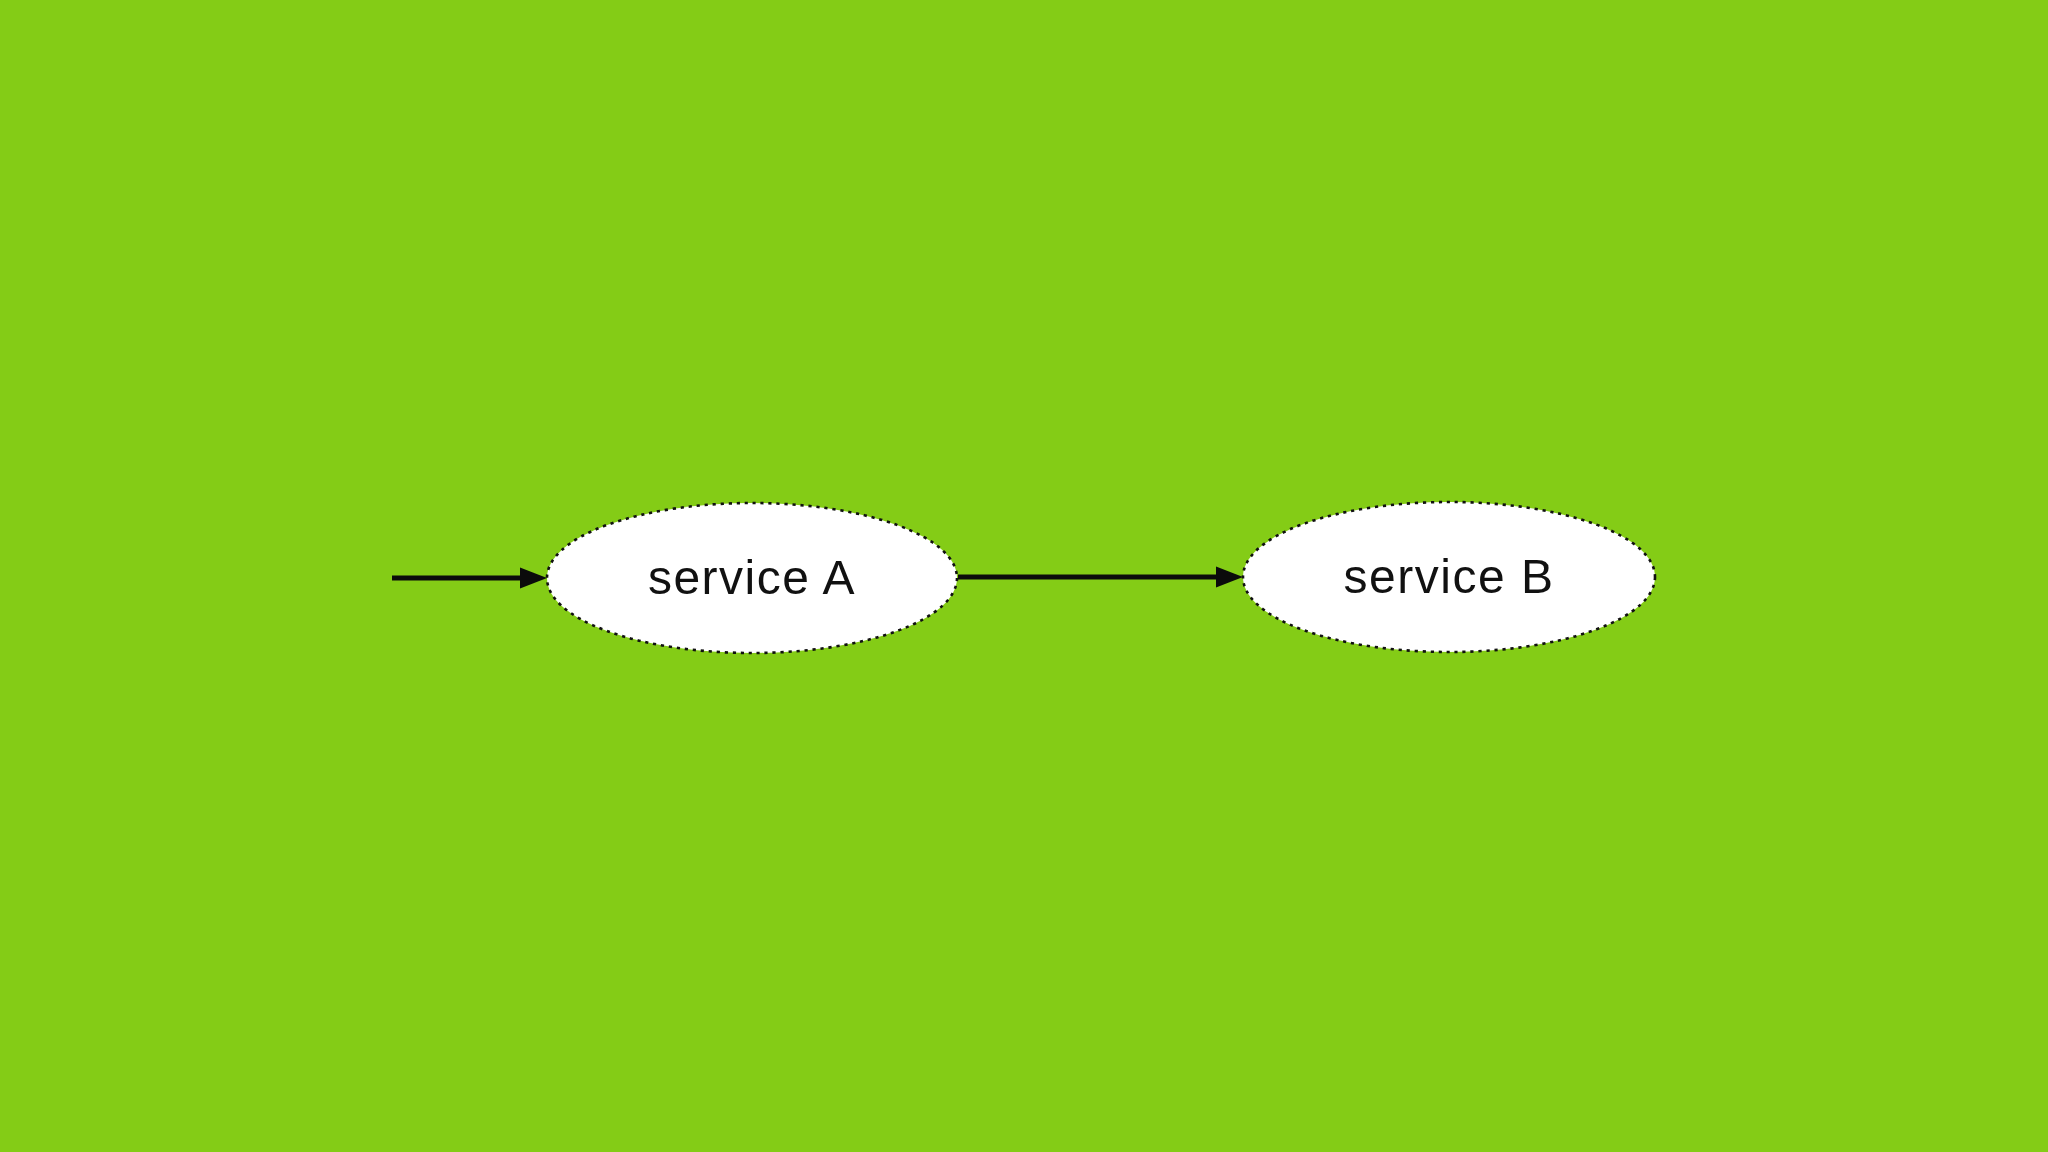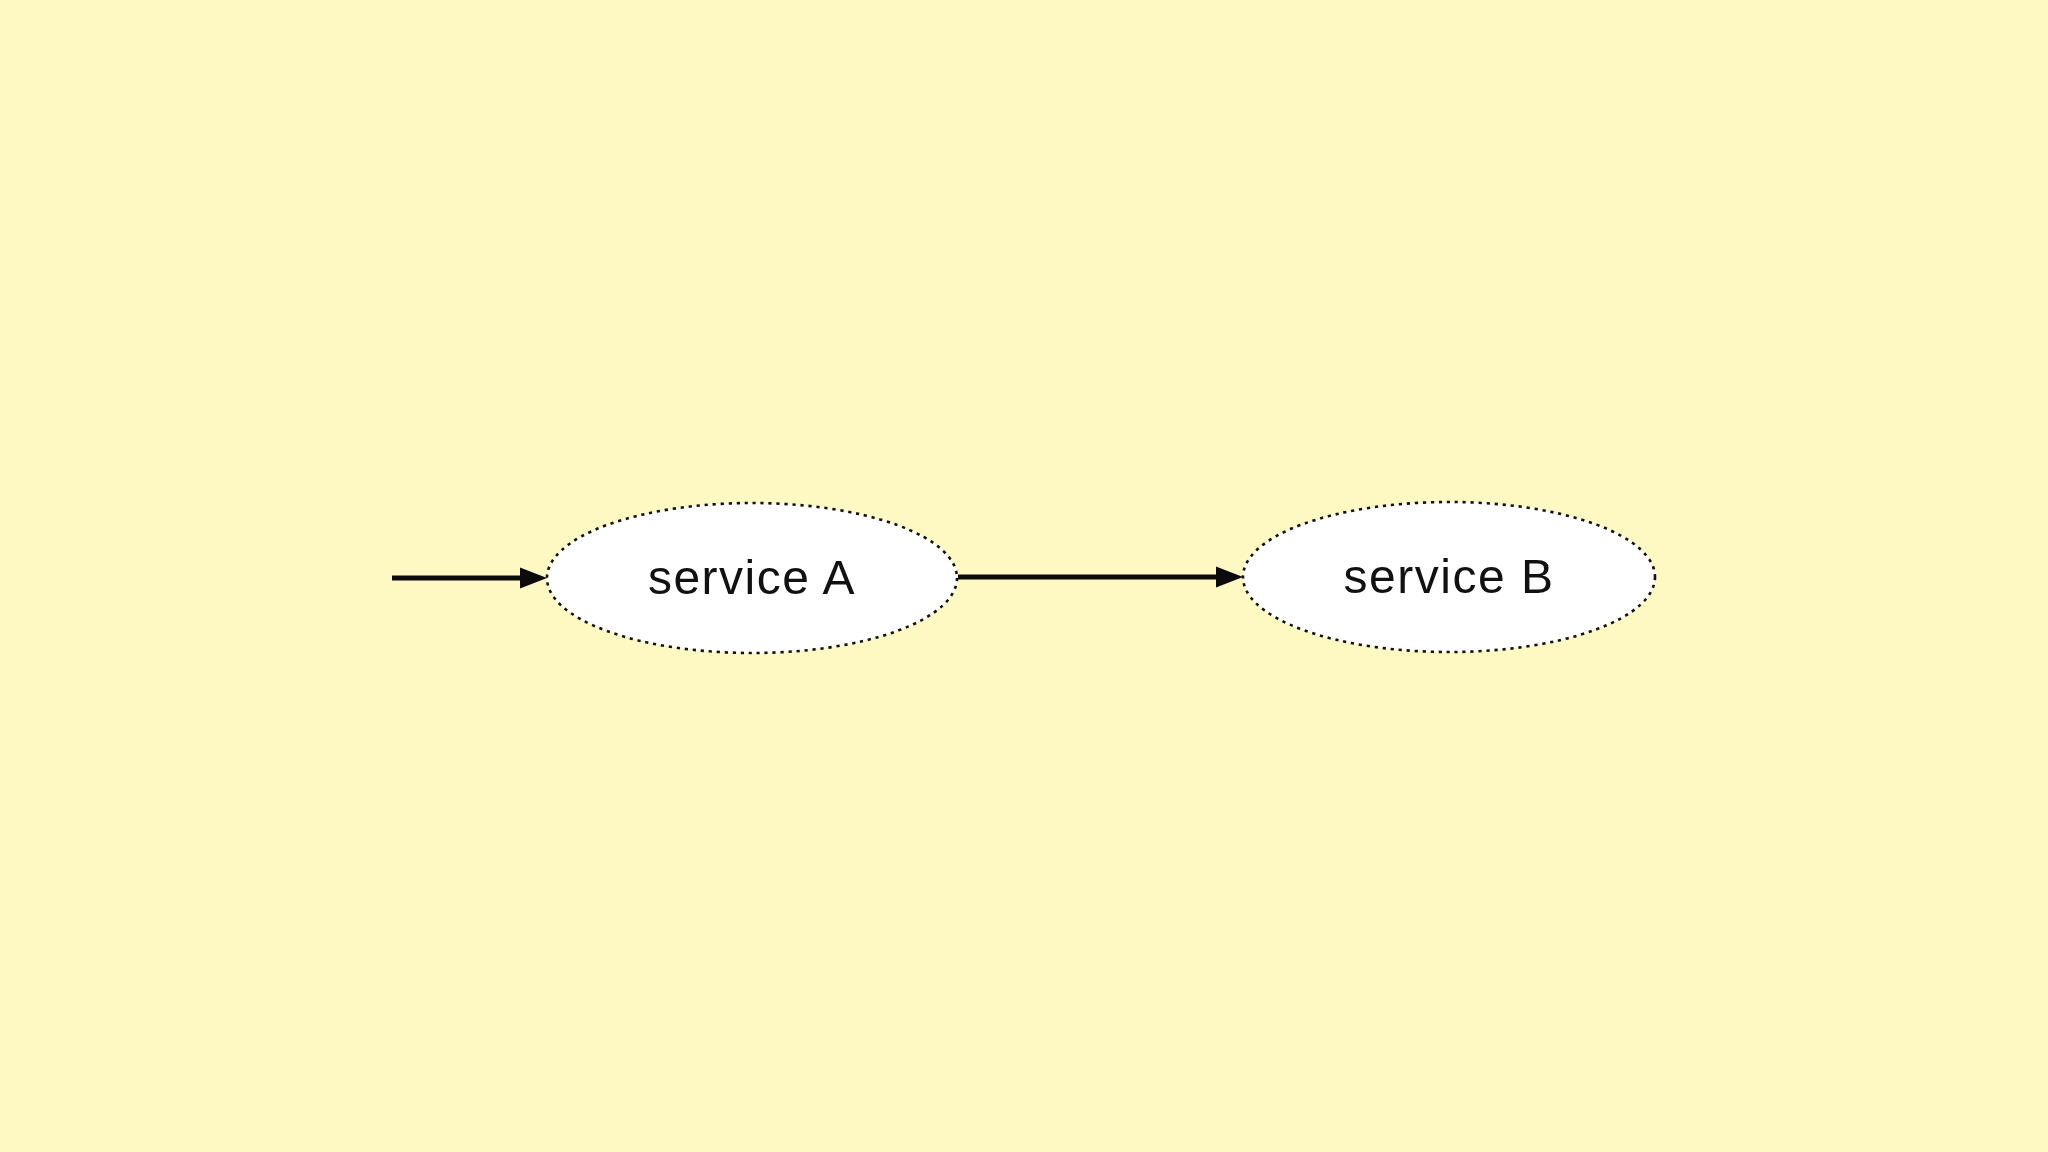--- a/index.html
+++ b/index.html
@@ -8,21 +8,21 @@
     width: 2048px;
     height: 1152px;
     background: #ffffff;
     overflow: hidden;
     font-family: "Liberation Sans", sans-serif;
   }
   .canvas-wrap {
     position: relative;
     width: 2048px;
     height: 1152px;
-    background: #fef9c3;
+    background: #84cc16;
   }
   svg.diagram {
     display: block;
     width: 2048px;
     height: 1152px;
   }
   .node-label {
     font-family: "Liberation Sans", sans-serif;
     font-size: 48px;
     font-weight: 300;

